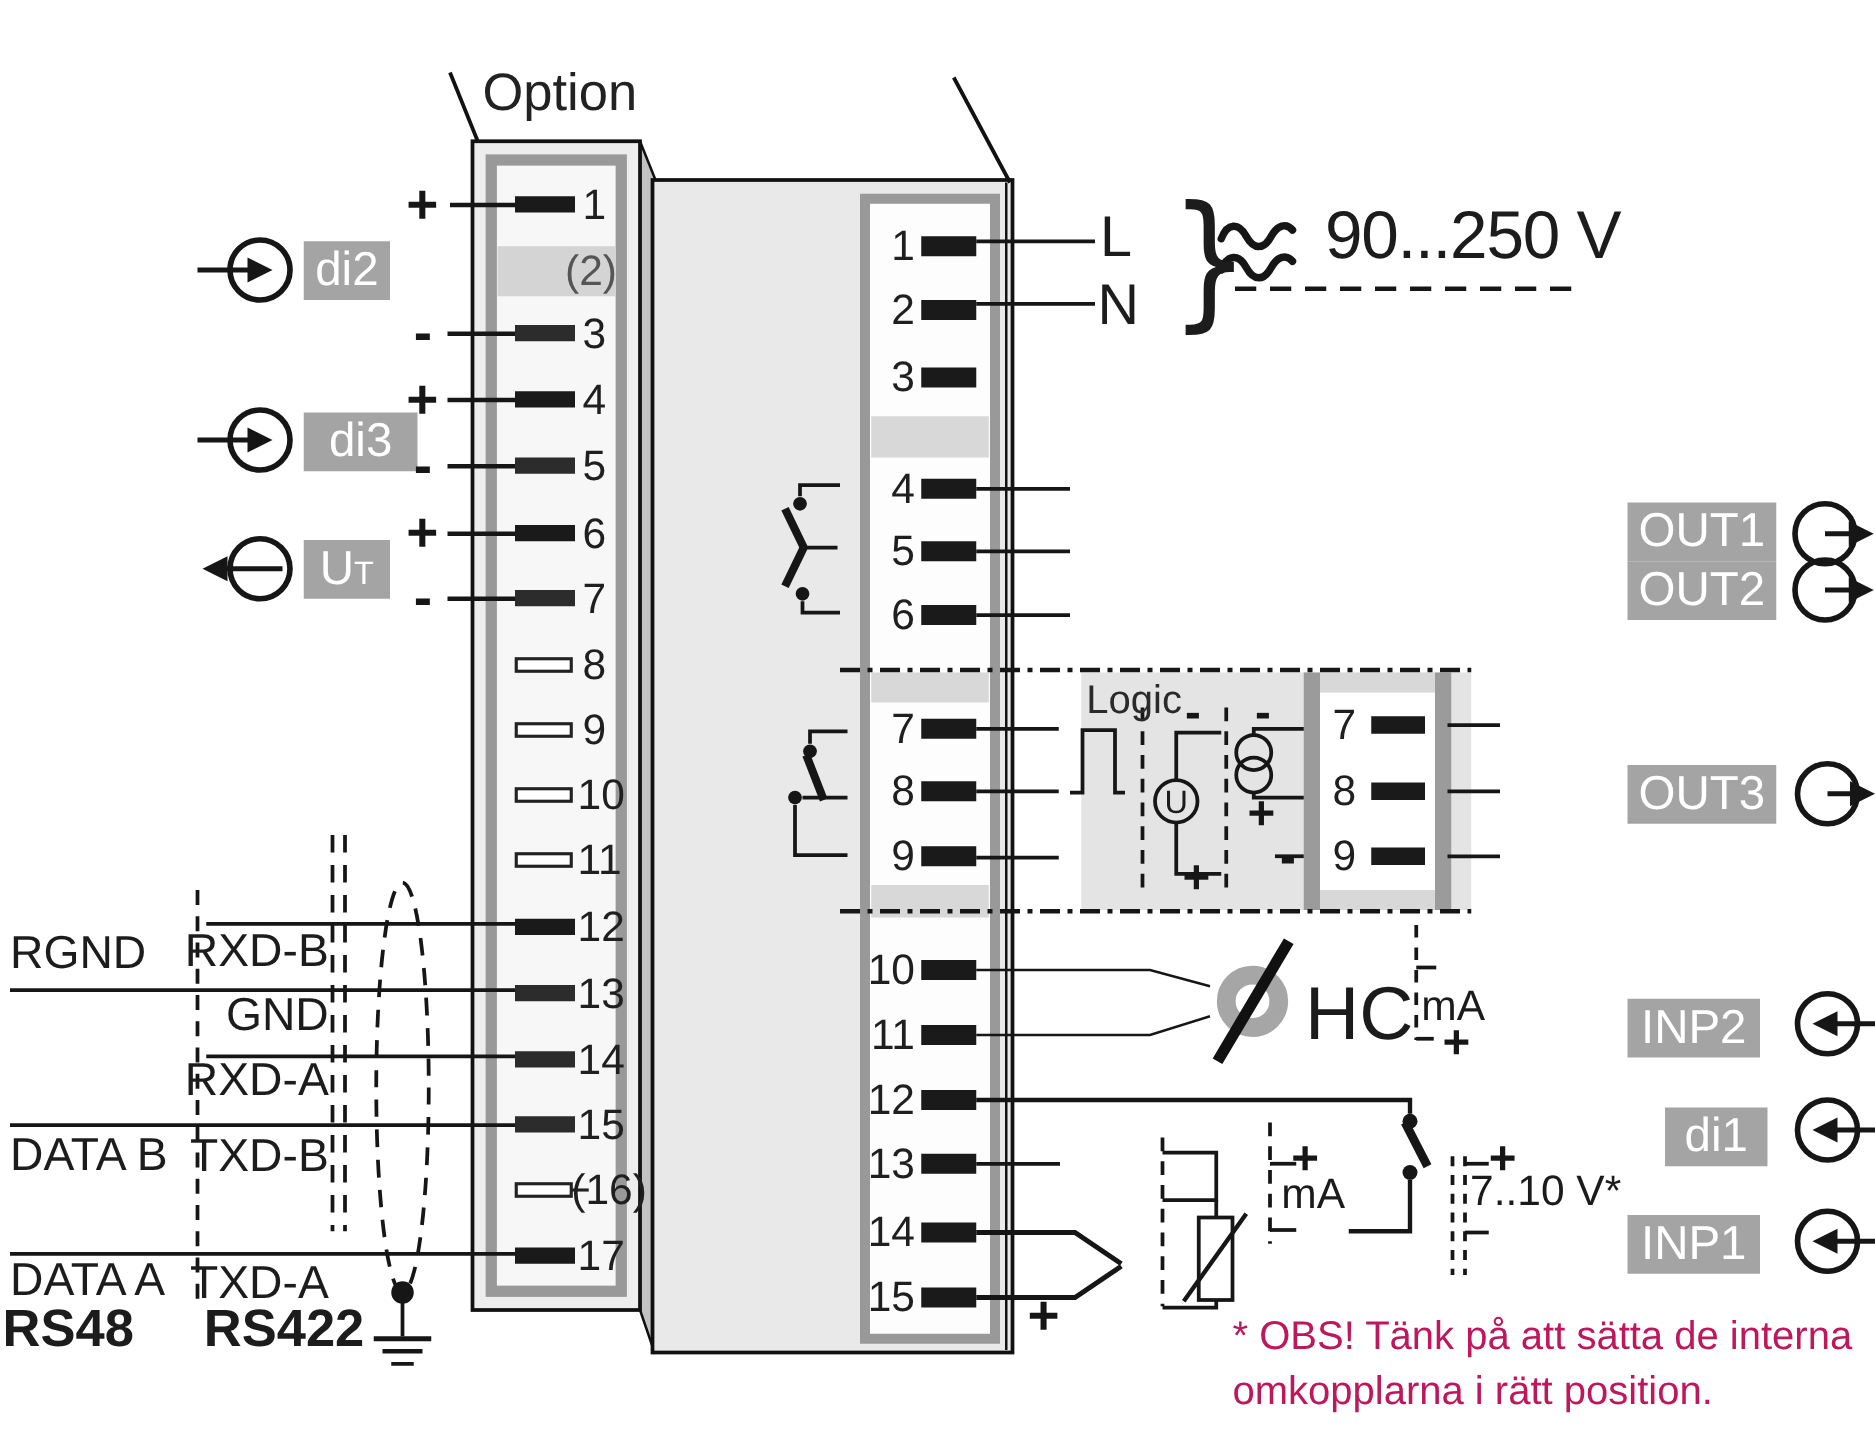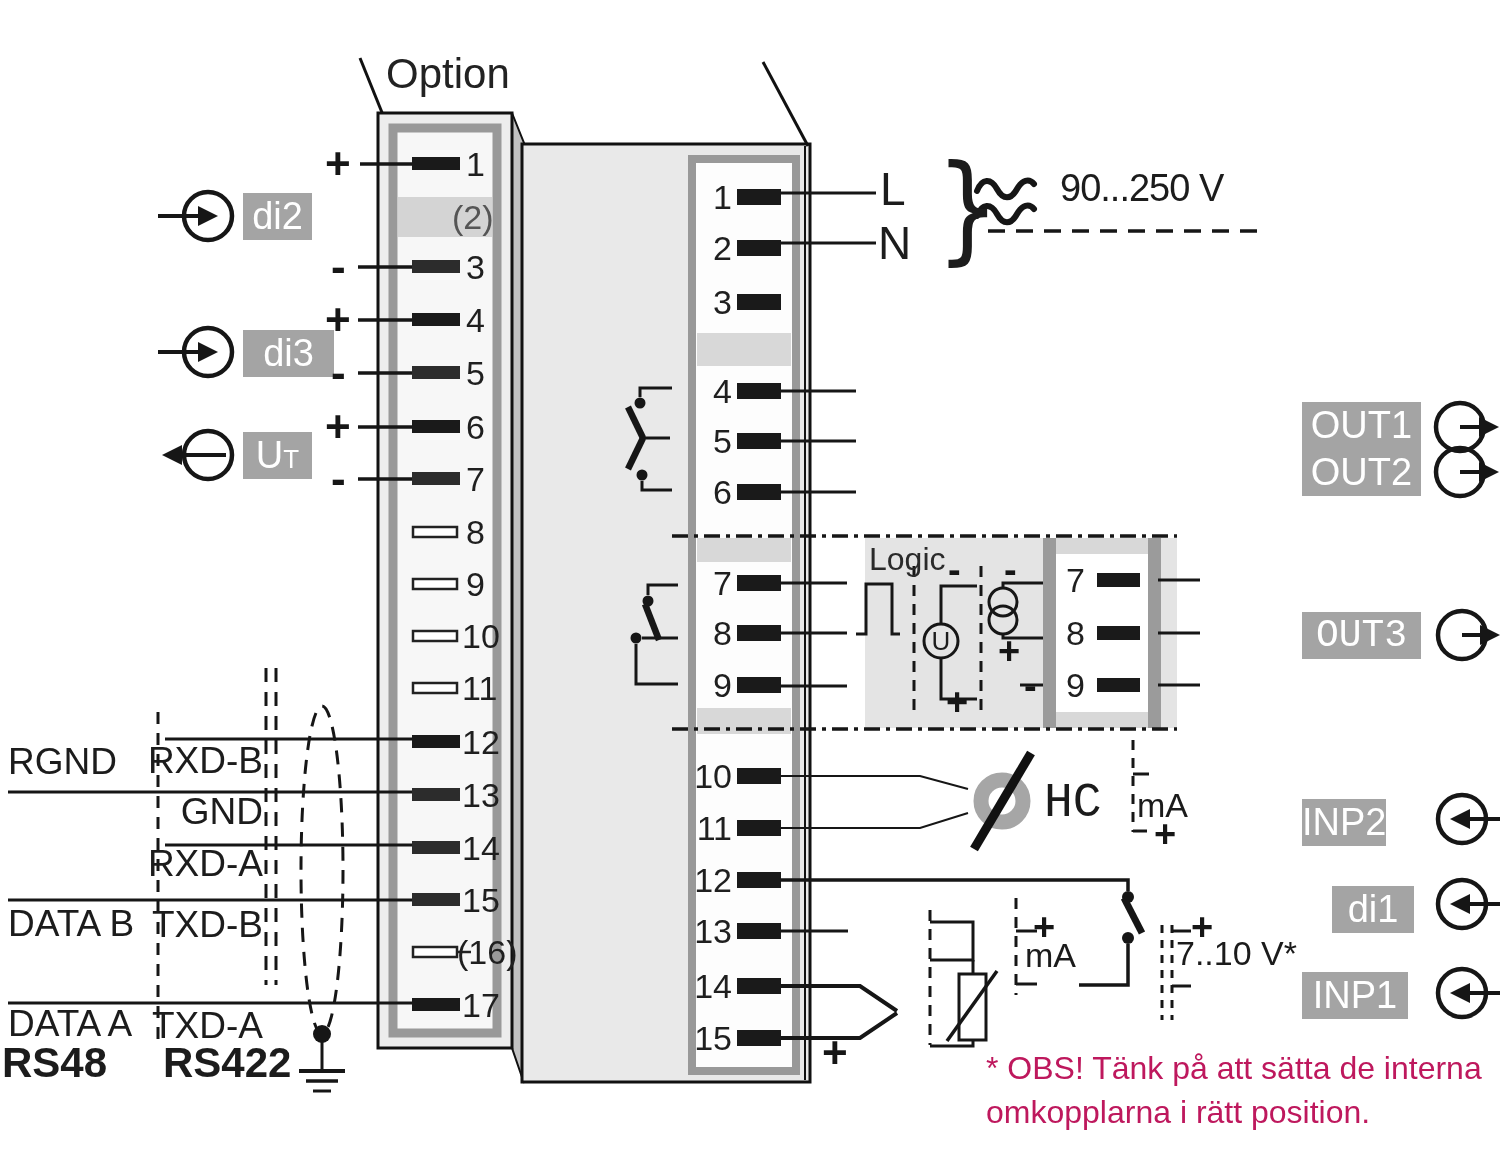--- a/index.html
+++ b/index.html
@@ -7,21 +7,21 @@
           font-family:"Liberation Sans",sans-serif;color:#1b1b1b;}
   svg.layer{position:absolute;left:0;top:0;}
   .txt{position:absolute;white-space:nowrap;}
   .tnum{position:absolute;font-size:34px;line-height:40px;color:#1f1f1f;}
   .tnum.r{text-align:right;}
   .tag{position:absolute;background:#a4a4a4;color:#ffffff;text-align:center;
        font-size:38px;line-height:47px;height:47px;}
   .sub{font-size:26px;}
   .sign{position:absolute;font-size:44px;line-height:54px;font-weight:bold;color:#161616;}
   .sign-s{position:absolute;font-size:38px;line-height:48px;font-weight:bold;color:#161616;}
-  .big{font-size:38px;line-height:60px;letter-spacing:-1px;color:#1c1c1c;}
+  .big{font-size:54px;line-height:60px;letter-spacing:-1px;color:#1c1c1c;}
   .ln{font-size:46px;line-height:50px;color:#1c1c1c;}
   .mb{font-size:37px;line-height:42px;color:#1c1c1c;}
   .mb.rt{width:130px;text-align:right;}
   .bold{font-weight:bold;}
   .brace{position:absolute;font-family:"DejaVu Sans",sans-serif;font-size:100px;line-height:100px;
          transform:scaleY(1.18);transform-origin:top left;color:#1c1c1c;}
   .foot{font-size:32px;line-height:44px;color:#be185d;}
 </style>
 </head>
 <body>
@@ -284,22 +284,22 @@
 <div class="txt ln" style="left:878px;top:218px;">N</div>
 <div class="brace" style="left:936px;top:150px;">}</div>
 <div class="txt big" style="left:1060px;top:158px;">90...250 V</div>
 
 <div class="tag" style="left:243px;top:193px;width:69px;">di2</div>
 <div class="tag" style="left:243px;top:330px;width:91px;">di3</div>
 <div class="tag" style="left:243px;top:432px;width:69px;"><span>U</span><span class="sub">T</span></div>
 
 <div class="tag" style="left:1302px;top:402px;width:119px;">OUT1</div>
 <div class="tag" style="left:1302px;top:449px;width:119px;">OUT2</div>
-<div class="tag" style="left:1302px;top:612px;width:119px;font-family:Liberation Mono, monospace;">OUT3</div>
-<div class="tag" style="left:1302px;top:799px;width:84px;">INP2</div>
+<div class="tag" style="left:1302px;top:612px;width:119px;">OUT3</div>
+<div class="tag" style="left:1302px;top:799px;width:106px;">INP2</div>
 <div class="tag" style="left:1308px;top:886px;width:82px;margin-left:24px;">di1</div>
 <div class="tag" style="left:1302px;top:972px;width:106px;">INP1</div>
 
 <div class="sign" style="left:325px;top:137px;">+</div>
 <div class="sign" style="left:331px;top:240px;">-</div>
 <div class="sign" style="left:325px;top:293px;">+</div>
 <div class="sign" style="left:331px;top:346px;">-</div>
 <div class="sign" style="left:325px;top:400px;">+</div>
 <div class="sign" style="left:331px;top:452px;">-</div>
 
@@ -342,21 +342,21 @@
 <div class="tnum r" style="left:1041px;top:665px;width:44px;">9</div>
 
 <div class="txt" style="left:869px;top:541px;font-size:32px;color:#2a2a2a;">Logic</div>
 <div class="txt" style="left:929px;top:626px;width:24px;text-align:center;font-size:26px;">U</div>
 <div class="sign-s" style="left:948px;top:546px;">-</div>
 <div class="sign-s" style="left:946px;top:678px;">+</div>
 <div class="sign-s" style="left:1004px;top:546px;">-</div>
 <div class="sign-s" style="left:998px;top:627px;">+</div>
 <div class="sign-s" style="left:1024px;top:662px;">-</div>
 
-<div class="txt" style="left:1044px;top:776px;font-size:48px;font-family:Liberation Mono, monospace;">HC</div>
+<div class="txt" style="left:1044px;top:776px;font-size:60px;">HC</div>
 <div class="txt" style="left:1137px;top:786px;font-size:34px;">mA</div>
 <div class="sign-s" style="left:1154px;top:810px;">+</div>
 
 <div class="sign-s" style="left:1033px;top:903px;">+</div>
 <div class="txt" style="left:1025px;top:936px;font-size:34px;">mA</div>
 <div class="sign-s" style="left:1191px;top:903px;">+</div>
 <div class="txt" style="left:1176px;top:934px;font-size:34px;">7..10 V*</div>
 <div class="sign" style="left:822px;top:1026px;">+</div>
 
 <div class="txt mb" style="left:8px;top:741px;">RGND</div>

